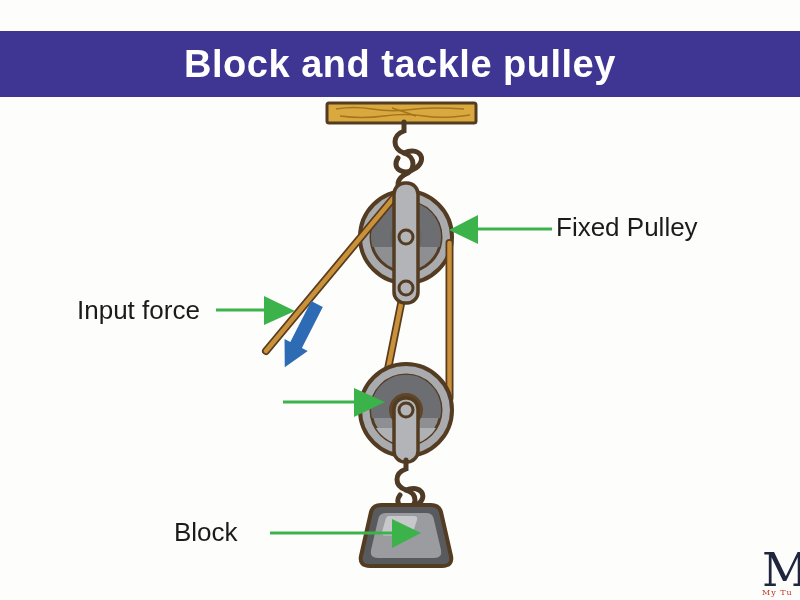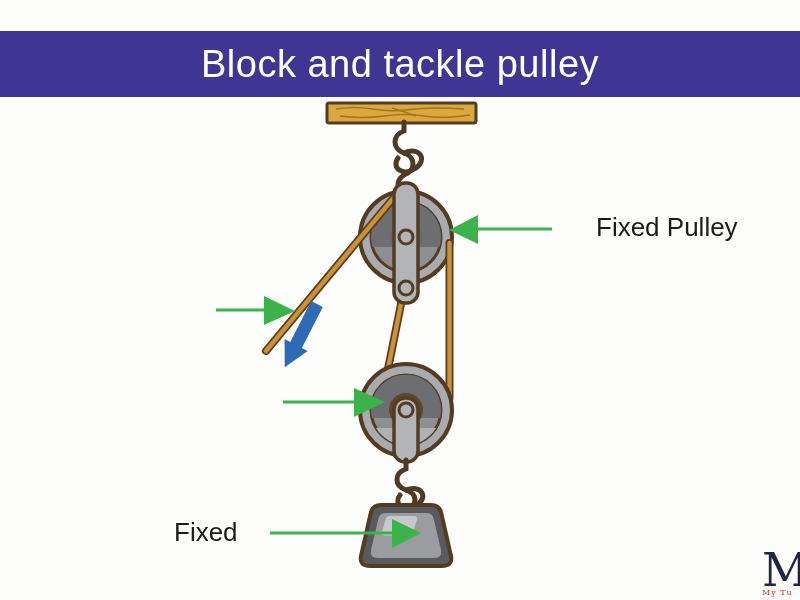--- a/index.html
+++ b/index.html
@@ -1,25 +1,25 @@
 <!DOCTYPE html>
 <html style="--banner: #3e3692; --title-text: #ffffff; --label-text: #1b1b1b; --background: #fdfdfc; --arrow-green: #3bb34a; --arrow-blue: #2d6cb5; --rope-fill: #c8913a; --rope-outline: #5a3c1d; --wood-fill: #d9a83f; --wood-grain: #a4741f; --outline-brown: #533c22; --pulley-flange: #a9abae; --pulley-face: #8e8f93; --pulley-shadow: #6d6e72; --pulley-face-light: #b0b1b4; --hub-dark: #67686c; --hub-ring-brown: #5f452a; --hub-inner: #c9cacd; --strap: #b2b4b7; --hook: #4f3b25; --load-outer: #595a5e; --load-face: #9b9c9f; --load-highlight: #c7c8cb; --watermark-letter: #20263d; --watermark-sub: #c0392b;"><head>
 <meta charset="utf-8">
 <style>
   html,body{margin:0;padding:0;}
   body{width:800px;height:600px;position:relative;overflow:hidden;
        font-family:"Liberation Sans",sans-serif;background:var(--background,#fdfdfc);}
   .stage{position:absolute;inset:0;overflow:hidden;}
   .banner{position:absolute;left:0;top:31px;width:800px;height:66px;
           background:var(--banner,#3e3692);display:flex;align-items:center;justify-content:center;}
-  .banner h1{margin:8px;font-size:38px;font-weight:normal;color:var(--title-text,#fff);letter-spacing:0.5px;}
+  .banner h1{margin:8px;font-size:38px;font-weight:bold;color:var(--title-text,#fff);letter-spacing:0.5px;}
   svg.diagram{position:absolute;left:0;top:0;}
   .label{position:absolute;font-size:26px;color:var(--label-text,#1b1b1b);line-height:1;white-space:nowrap;}
   .lbl-input{left:77px;top:297px;}
-  .lbl-fixed{left:556px;top:214px;margin-left:40px;}
+  .lbl-fixed{left:556px;top:214px;}
   .lbl-movable{left:89px;top:388px;}
   .lbl-load{left:174px;top:519px;}
   .wm{position:absolute;left:762px;top:547px;width:70px;}
   .wm .big{font-family:"DejaVu Serif",serif;font-size:46px;line-height:1;color:var(--watermark-letter,#20263d);display:block;}
   .wm .sub{display:block;font-size:8px;margin-top:-5px;letter-spacing:1px;white-space:nowrap;
            color:var(--watermark-sub,#c0392b);font-family:"DejaVu Serif",serif;}
   
   .wood{fill:var(--wood-fill,#d9a83f);stroke:var(--outline-brown,#533c22);stroke-width:3;}
   .grain{fill:none;stroke:var(--wood-grain,#a4741f);stroke-width:1.5;}
   .hook{fill:none;stroke:var(--hook,#4f3b25);stroke-width:5;stroke-linecap:round;}
@@ -125,21 +125,22 @@
       </g>
       <g>
         <line x1="270" y1="533" x2="392" y2="533" class="gline"></line>
         <polygon points="421,533 392,519 392,548" class="ghead"></polygon>
       </g>
     </g>
 
     <polygon points="0,-6.5 46,-6.5 46,-13 71,0 46,13 46,6.5 0,6.5" transform="translate(317,304) rotate(117)" class="barrow"></polygon>
   </svg>
 
+  <div class="label lbl-input">Input force</div>
   <div class="label lbl-fixed">Fixed Pulley</div>
-  <div class="label lbl-load">Fixed</div>
+  <div class="label lbl-load">Block</div>
 
   <div class="wm">
     <span class="big">M</span>
     <span class="sub">My Tu</span>
   </div>
 
 </div>
 
 </body></html>

